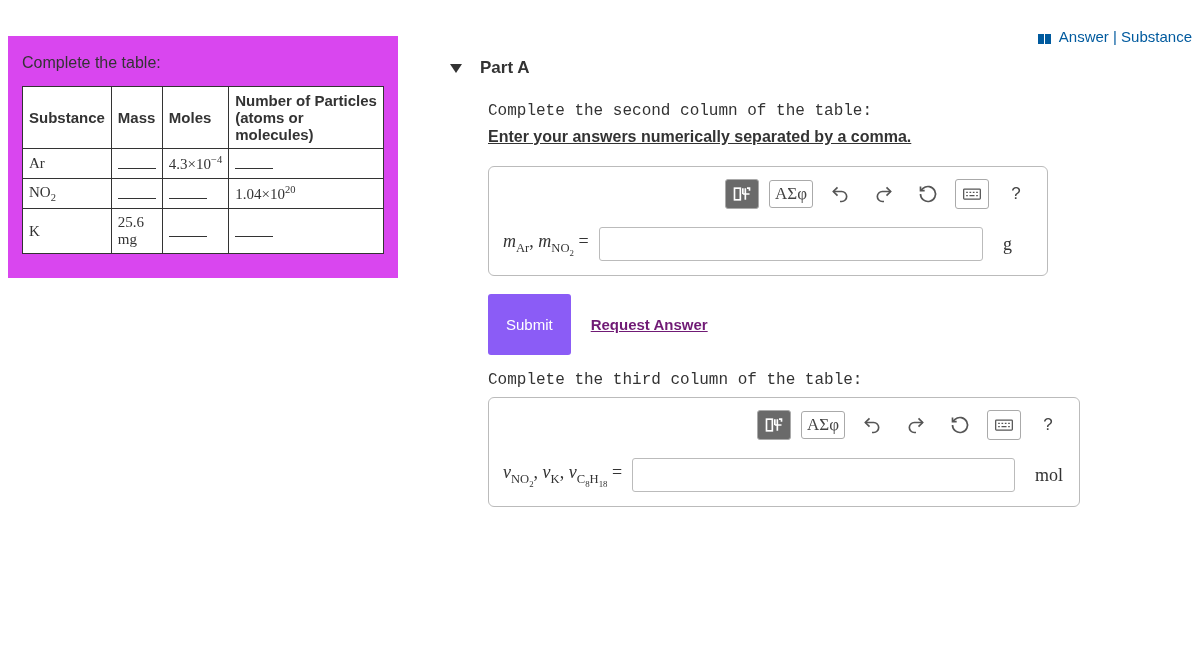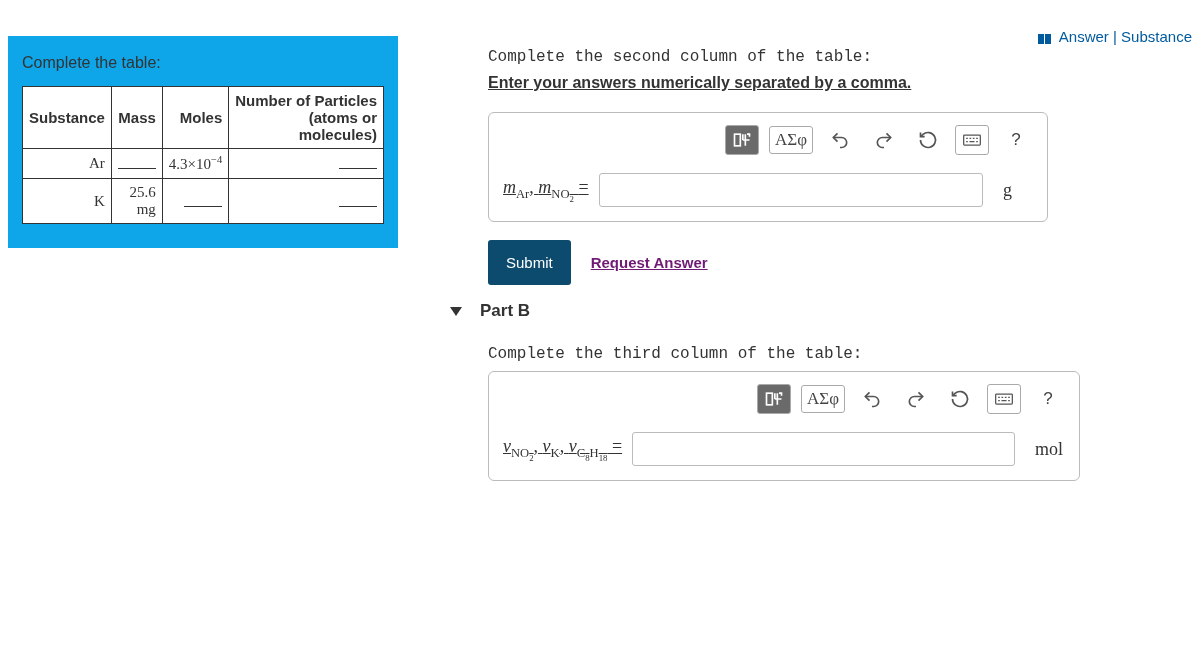--- a/index.html
+++ b/index.html
@@ -33,35 +33,35 @@
     }
     .top-links a {
       color: #005a9e;
       text-decoration: none;
     }
     .left-panel {
       position: absolute;
       top: 36px;
       left: 8px;
       width: 390px;
-      background: #0ea5e9;
+      background: #d946ef;
       padding: 18px 14px 24px 14px;
     }
     .left-panel .prompt {
       margin-bottom: 14px;
       font-size: 16px;
     }
     table.data {
       border-collapse: collapse;
       width: 362px;
       background: #fff;
     }
     table.data th, table.data td {
       border: 1px solid #333;
-      text-align: right;
+      text-align: left;
       padding: 5px 6px;
       font-size: 15px;
       font-weight: normal;
       vertical-align: middle;
     }
     table.data th {
       font-weight: bold;
     }
     table.data .blank {
       display: inline-block;
@@ -147,21 +147,20 @@
     .answer-row {
       display: flex;
       align-items: center;
       gap: 10px;
     }
     .ans-label {
       font-family: 'Times New Roman', serif;
       font-style: italic;
       font-size: 18px;
       white-space: nowrap;
-      text-decoration: underline;
     }
     .ans-label .norm { font-style: normal; }
     .ans-input-wrap {
       flex: 1;
       display: flex;
       align-items: center;
     }
     .ans-input {
       flex: 1;
       height: 34px;
@@ -178,25 +177,25 @@
     }
     .btn-row {
       margin-left: 38px;
       margin-top: 18px;
       display: flex;
       align-items: center;
       gap: 20px;
       margin-bottom: 16px;
     }
     .submit-btn {
-      background: #0c4a6e;
+      background: #8b5cf6;
       color: #fff;
       border: none;
       border-radius: 3px;
-      padding: 14px 18px;
+      padding: 22px 18px;
       font-size: 15px;
       cursor: pointer;
     }
     .req-link {
       color: #701a75;
       font-weight: bold;
       text-decoration: underline;
       font-size: 15px;
       cursor: pointer;
     }
@@ -226,31 +225,41 @@
       </tr>
     </thead>
     <tbody>
       <tr>
         <td class="chem">Ar</td>
         <td><span class="blank"></span></td>
         <td class="chem">4.3×10<sup>−4</sup></td>
         <td><span class="blank"></span></td>
       </tr>
       <tr>
+        <td class="chem">NO<sub>2</sub></td>
+        <td><span class="blank"></span></td>
+        <td><span class="blank"></span></td>
+        <td class="chem">1.04×10<sup>20</sup></td>
+      </tr>
+      <tr>
         <td class="chem">K</td>
         <td class="chem">25.6<br>mg</td>
         <td><span class="blank"></span></td>
         <td><span class="blank"></span></td>
       </tr>
     </tbody>
   </table>
 </div>
 
 <div class="right-panel">
 
+  <div class="part-header">
+    <div class="tri"></div>
+    <div class="label">Part A</div>
+  </div>
   <div class="instr">Complete the second column of the table:</div>
   <div class="instr-bold">Enter your answers numerically separated by a comma.</div>
   <div class="answer-box">
     <div class="toolbar">
       <span class="tb-btn boxed tpl">
         <svg viewBox="0 0 24 24" fill="none" stroke="#fff" stroke-width="2">
             <rect x="3" y="5" width="7" height="14"></rect>
             <path d="M13 5 v7 M16 5 v14 M13 12 h8 M18 5 h3 v3"></path>
           </svg>
       </span>
@@ -287,24 +296,20 @@
         <input class="ans-input" type="text" style="">
       </div>
       <span class="unit">g</span>
     </div>
   </div>
   <div class="btn-row">
     <button class="submit-btn">Submit</button>
     <span class="req-link">Request Answer</span>
   </div>
 
-  <div class="part-header">
-    <div class="tri"></div>
-    <div class="label">Part B</div>
-  </div>
   <div class="instr">Complete the third column of the table:</div>
   <div class="answer-box" style="width:592px;">
     <div class="toolbar">
       <span class="tb-btn boxed tpl">
         <svg viewBox="0 0 24 24" fill="none" stroke="#fff" stroke-width="2">
             <rect x="3" y="5" width="7" height="14"></rect>
             <path d="M13 5 v7 M16 5 v14 M13 12 h8 M18 5 h3 v3"></path>
           </svg>
       </span>
       <span class="tb-btn greek">ΑΣφ</span>

